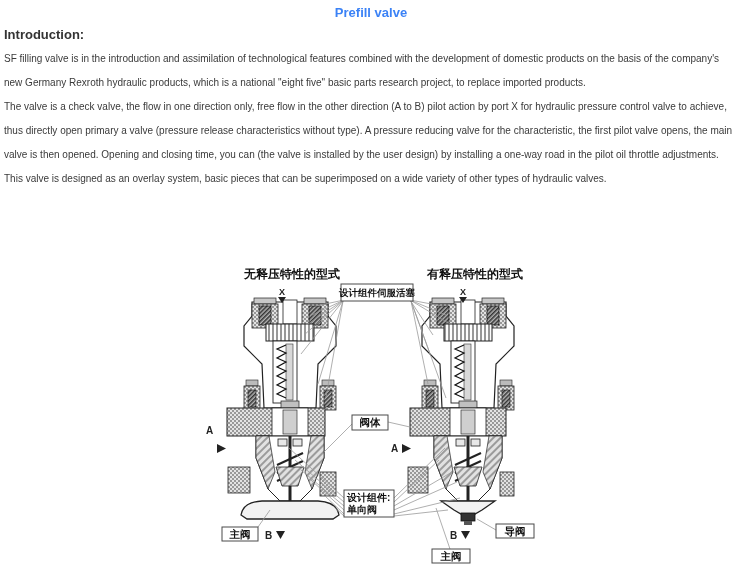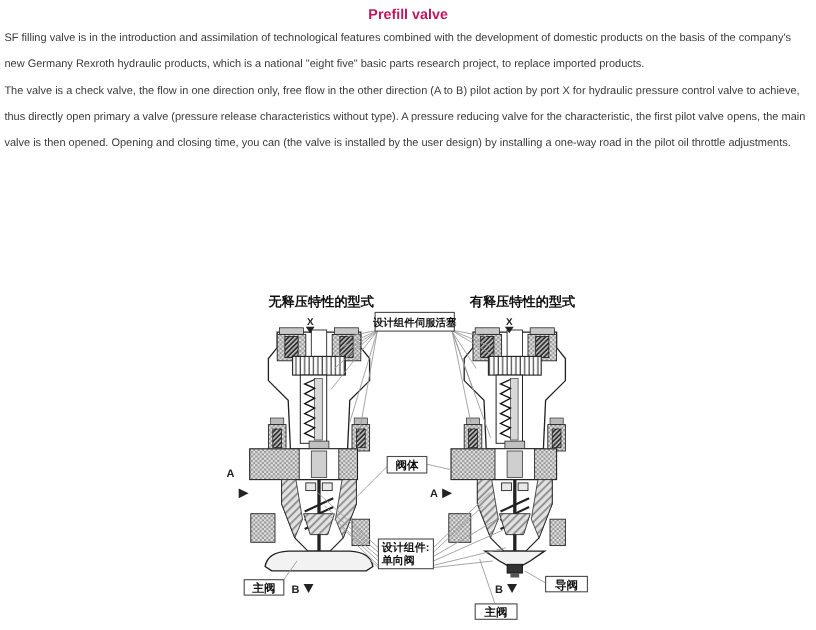--- a/index.html
+++ b/index.html
@@ -7,39 +7,41 @@
     position:relative;
     width:742px;height:573px;
     background:#fff;
     font-family:"Liberation Sans",sans-serif;
     color:#3a3a3a;
     overflow:hidden;
   }
   .content{padding:3px 4px 0 4px;}
   .title{
     font-size:13px;font-weight:bold;text-align:center;
-    line-height:20px;color:#be185d;
+    line-height:20px;color:#3b82f6;
   }
   .content p{margin:0;font-size:10px;line-height:24px;}
   .content p.bold{font-weight:bold;color:#333;font-size:13px;}
   .diagram-svg{position:absolute;left:0;top:258px;}
   .cjk-label{font-family:"Liberation Sans",sans-serif;font-weight:bold;fill:#111;}
   .port-label{font-family:"Liberation Sans",sans-serif;fill:#222;font-weight:bold;}
   .label-box{fill:#ffffff;stroke:#4a4a4a;stroke-width:1;}
   .leader{stroke:#9a9a9a;stroke-width:0.8;fill:none;}
   .outline{stroke:#222;fill:none;}
 </style>
 </head>
 <body>
 
 <div class="page">
   <div class="content">
     <div class="title">Prefill valve</div>
+    <p class="bold">Introduction:</p>
     <p>SF filling valve is in the introduction and assimilation of technological features combined with the development of domestic products on the basis of the company's new Germany Rexroth hydraulic products, which is a national "eight five" basic parts research project, to replace imported products.</p>
     <p>The valve is a check valve, the flow in one direction only, free flow in the other direction (A to B) pilot action by port X for hydraulic pressure control valve to achieve, thus directly open primary a valve (pressure release characteristics without type). A pressure reducing valve for the characteristic, the first pilot valve opens, the main valve is then opened. Opening and closing time, you can (the valve is installed by the user design) by installing a one-way road in the pilot oil throttle adjustments.</p>
+    <p>This valve is designed as an overlay system, basic pieces that can be superimposed on a wide variety of other types of hydraulic valves.</p>
   </div>
 
   <svg class="diagram-svg" width="742" height="315" viewBox="0 0 742 315" xmlns="http://www.w3.org/2000/svg">
     <defs>
       <pattern id="hatch" width="5" height="5" patternUnits="userSpaceOnUse" patternTransform="rotate(45)">
         <rect width="5" height="5" fill="#e2e2e2"></rect>
         <line x1="1" y1="0" x2="1" y2="5" stroke="#8a8a8a" stroke-width="1.6"></line>
       </pattern>
       <pattern id="dense" width="3" height="3" patternUnits="userSpaceOnUse" patternTransform="rotate(45)">
         <rect width="3" height="3" fill="#b5b5b5"></rect>

